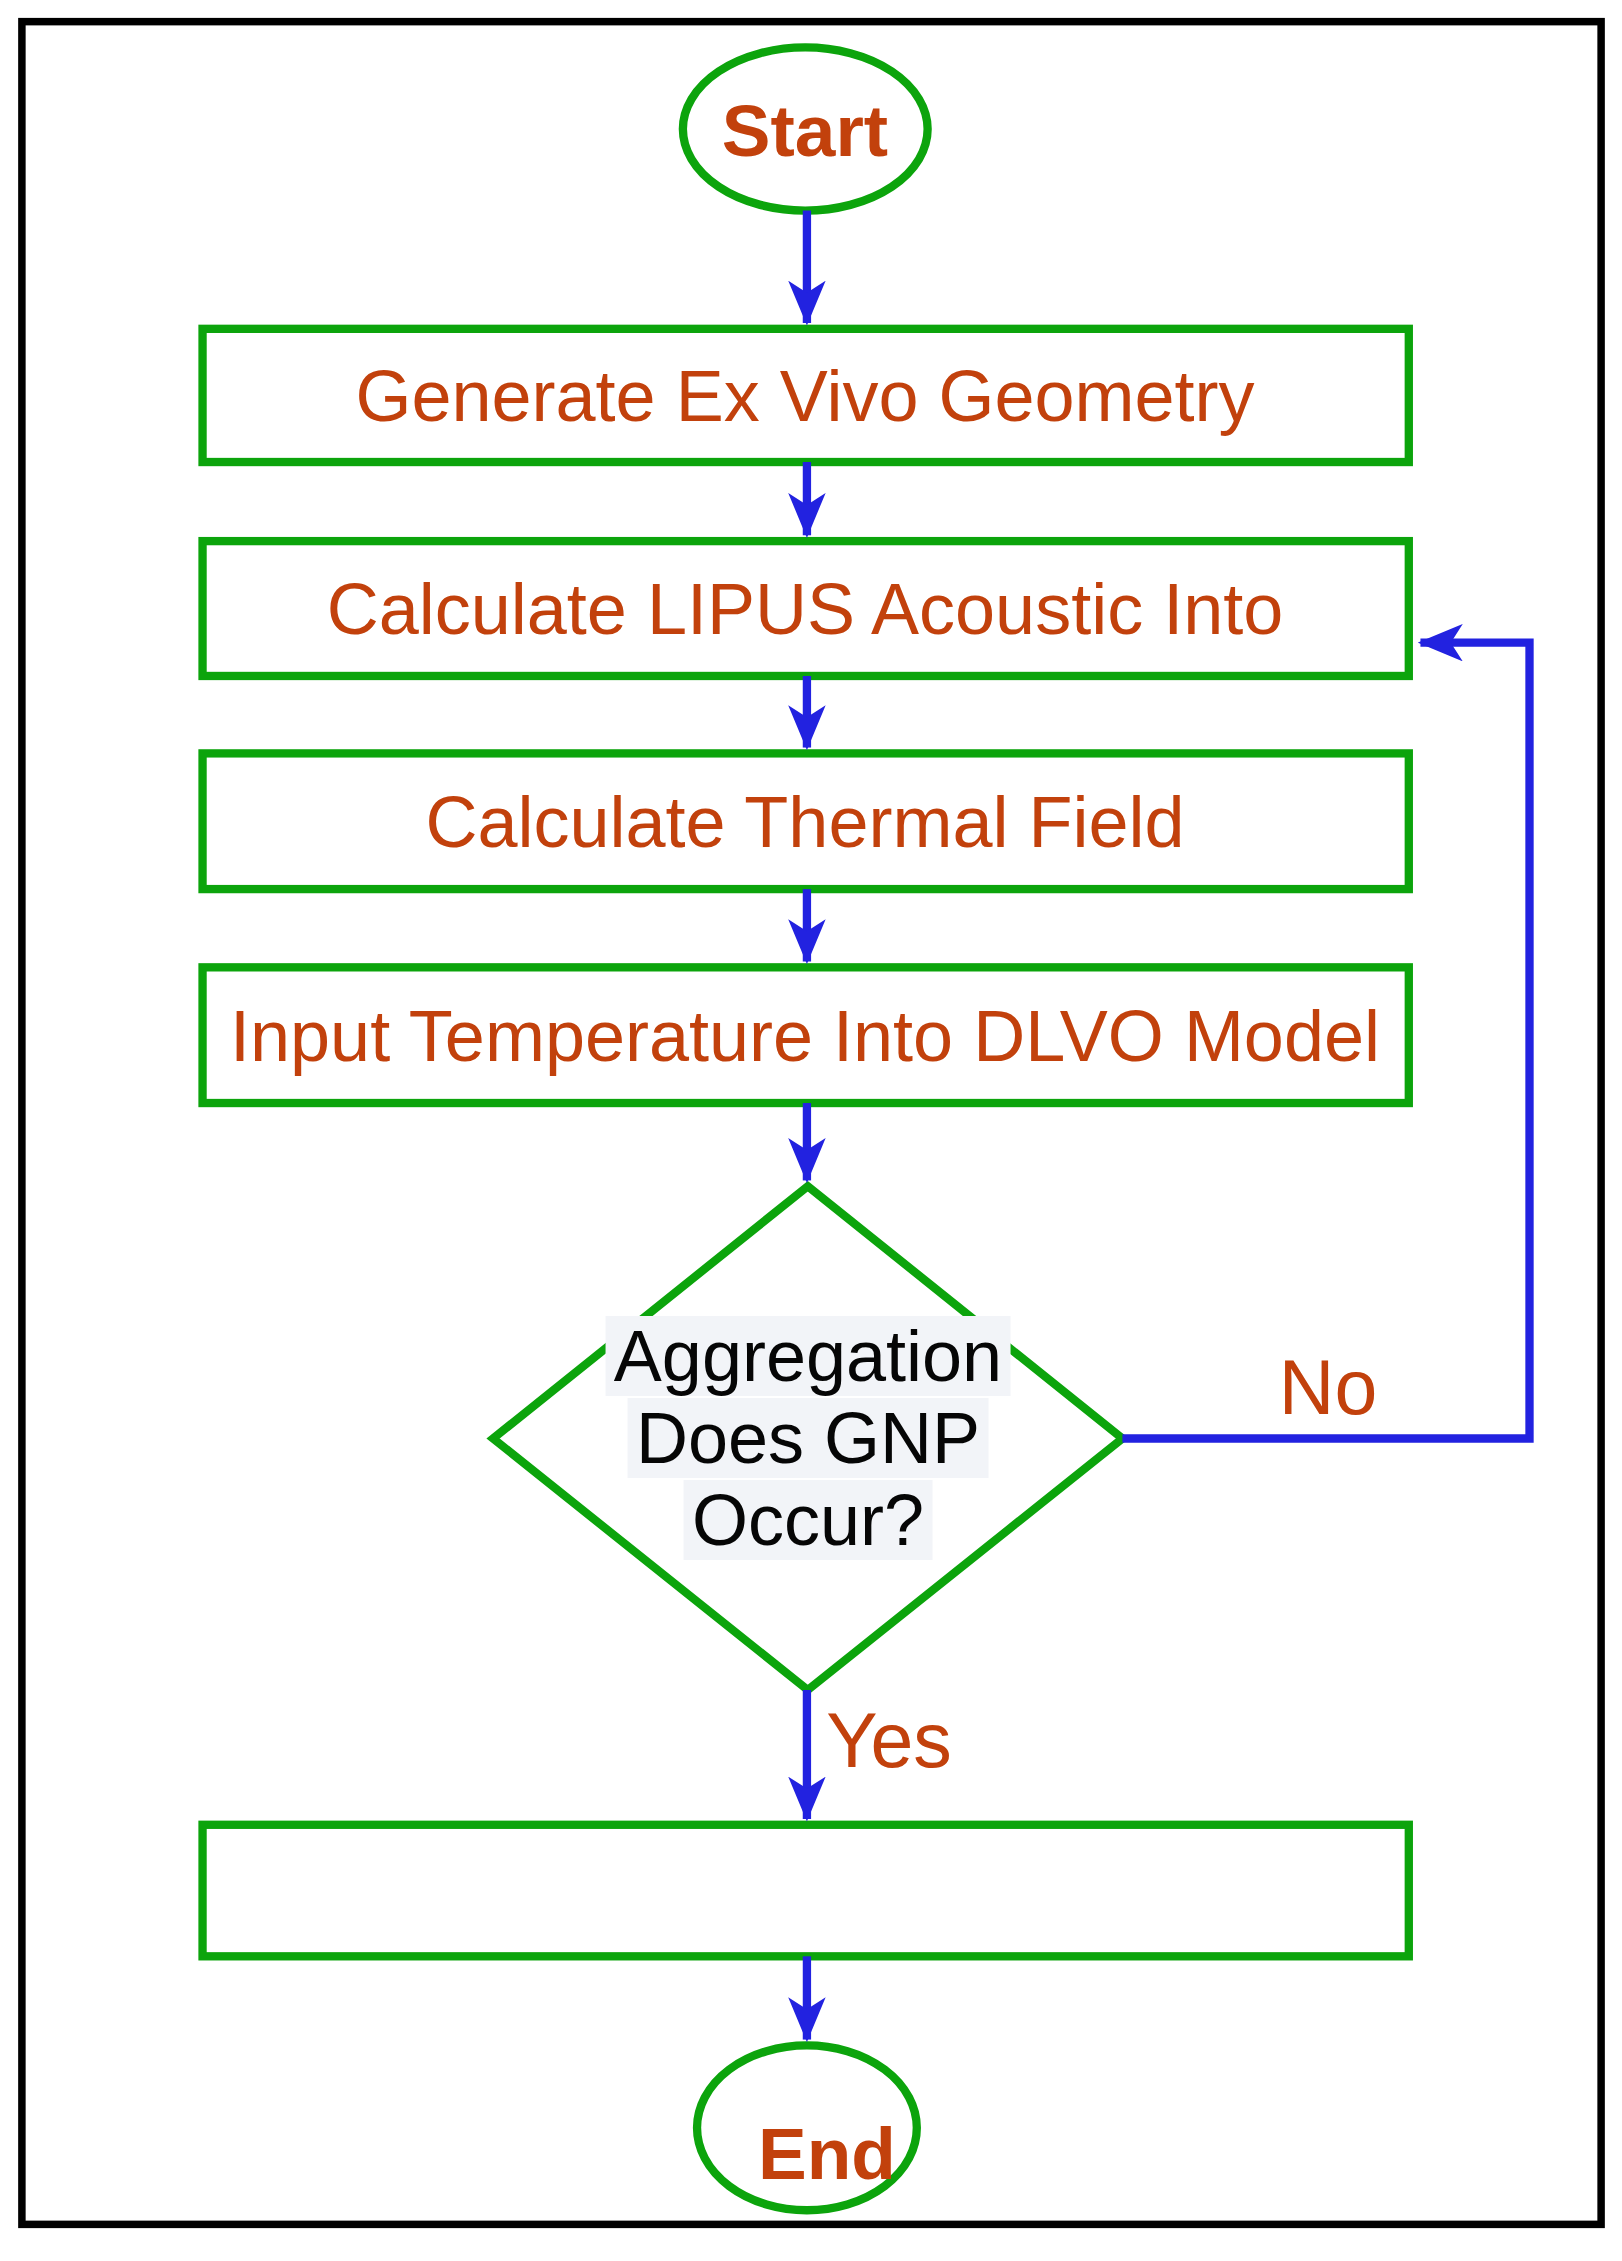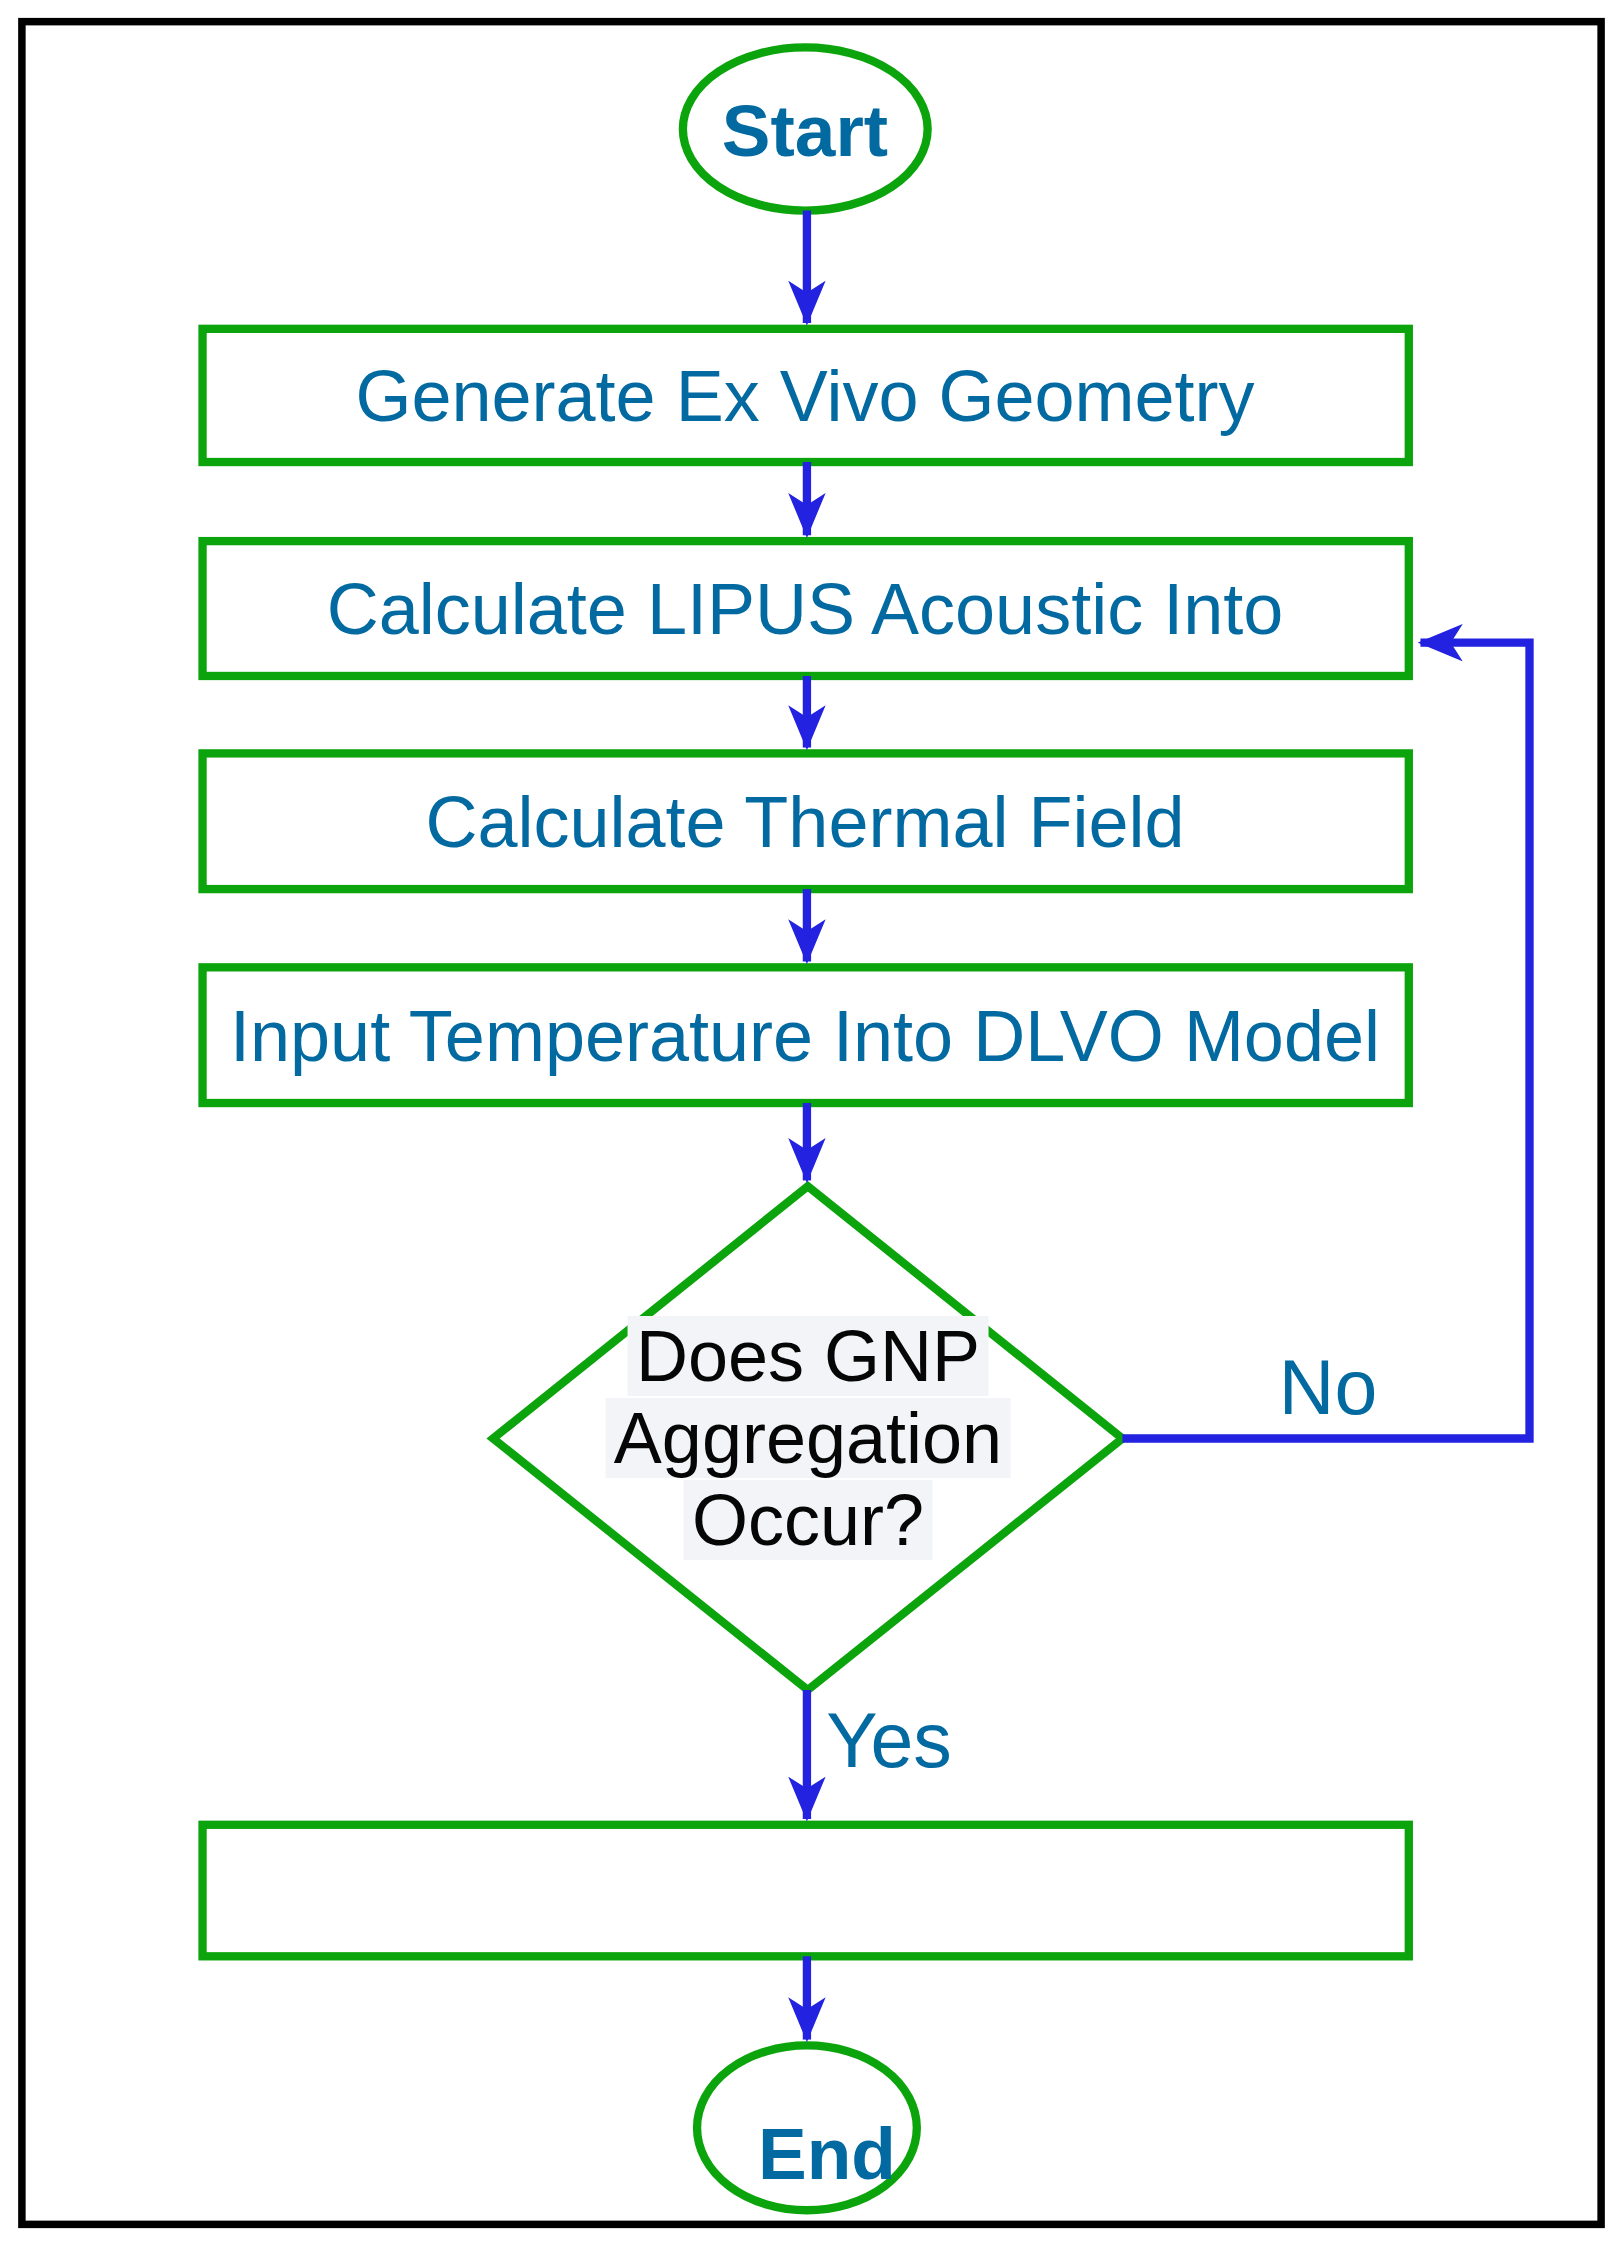--- a/index.html
+++ b/index.html
@@ -19,21 +19,21 @@
     position: absolute;
     left: 0;
     top: 0;
     width: 1623px;
     height: 2261px;
   }
   .label {
     position: absolute;
     transform: translate(-50%, -50%);
     white-space: nowrap;
-    color: #0369a1;
+    color: #c2410c;
     font-size: 72px;
     line-height: 1.1;
     text-align: left;
   }
   .label.title-oval {
     font-size: 73px;
     font-weight: 700;
   }
   .label.branch {
     font-size: 77px;
@@ -99,22 +99,22 @@
 
   <div class="label" style="left:805px; top:397px;"><span>Generate </span><span class="it">Ex Vivo</span><span> Geometry</span></div>
 
   <div class="label" style="left:805px; top:610px;">Calculate LIPUS Acoustic Into</div>
 
   <div class="label" style="left:805px; top:823px;">Calculate Thermal Field</div>
 
   <div class="label" style="left:805px; top:1037px;">Input Temperature Into DLVO Model</div>
 
   <div class="diamond-label" style="left:808px; top:1438px;">
+    <div><span>Aggregation</span></div>
     <div><span>Does GNP</span></div>
-    <div><span>Aggregation</span></div>
     <div><span>Occur?</span></div>
   </div>
 
   <div class="label branch" style="left:1328px; top:1387px;">No</div>
 
   <div class="label branch" style="left:889px; top:1740px;">Yes</div>
 
 
   <div class="label title-oval" style="left:827px; top:2130px;margin-top:24px;">End</div>
 

